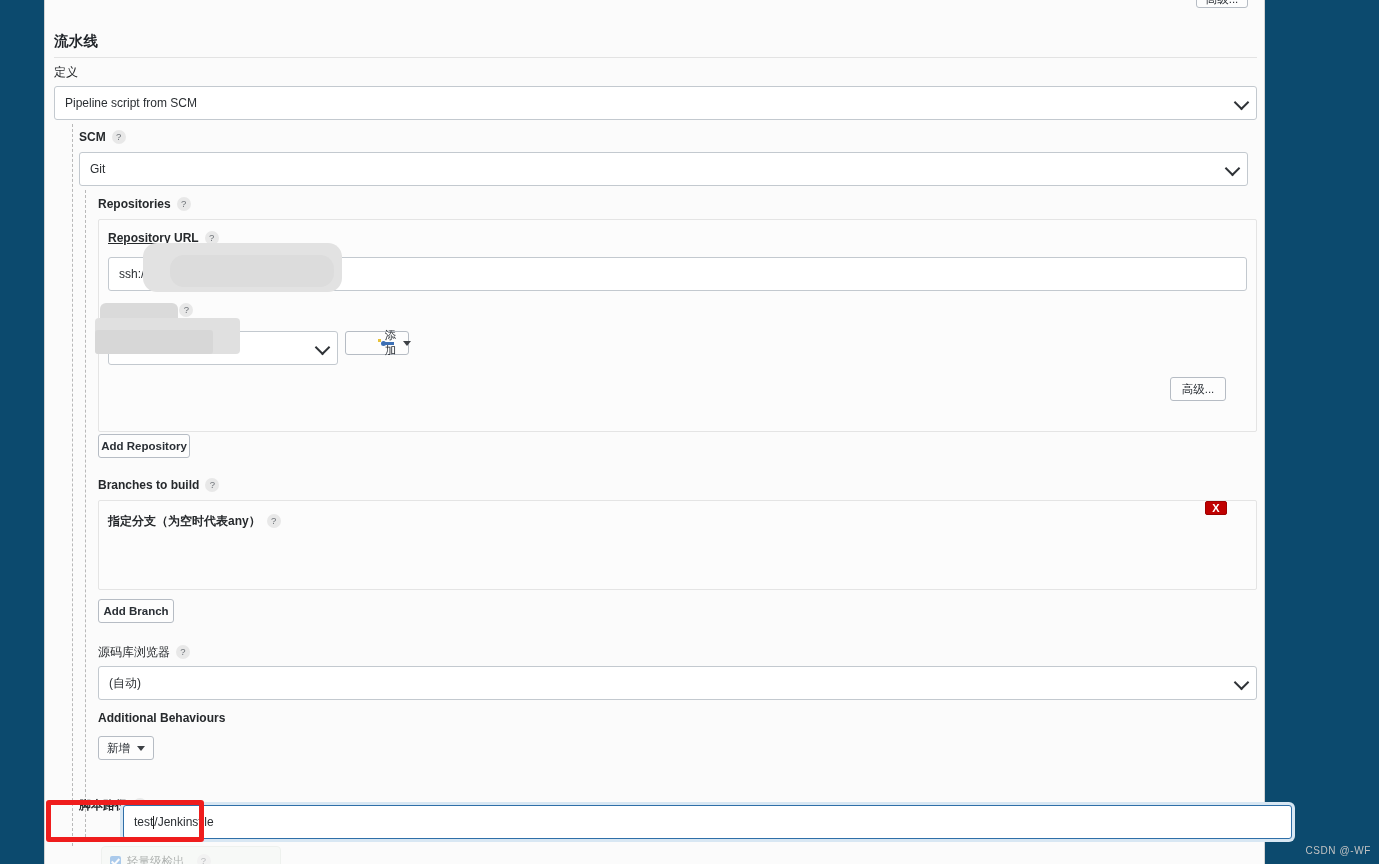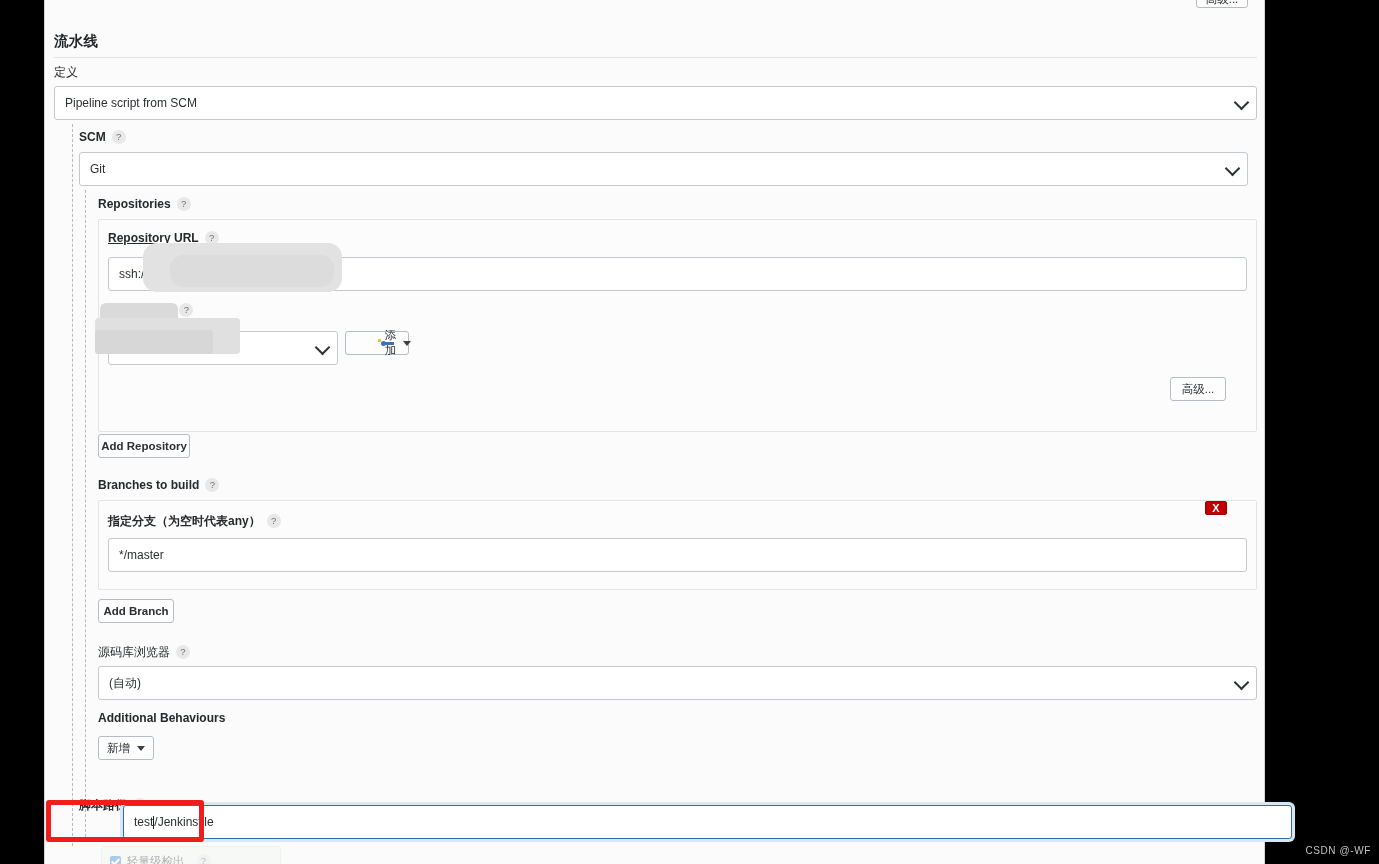--- a/index.html
+++ b/index.html
@@ -7,21 +7,21 @@
     padding: 0;
     background: #ffffff;
     font-family: "Liberation Sans", "DejaVu Sans", sans-serif;
     -webkit-font-smoothing: antialiased;
   }
   #screen {
     position: relative;
     width: 1379px;
     height: 864px;
     overflow: hidden;
-    background: #000000;
+    background: #0c4a6e;
   }
 
   
   .content-panel {
     position: absolute;
     left: 44px;
     top: 0;
     width: 1221px;
     height: 864px;
     background: #fbfbfb;
@@ -363,23 +363,20 @@
       </div>
 
       <div class="lbl b" style="left:44px; top:478px;">
         <span>Branches to build</span><span class="help">?</span>
       </div>
 
       <div class="box" style="left:44px; top:500px; width:1159px; height:90px;">
         <div class="lbl b" style="left:9px; top:12px;">
           <span>指定分支（为空时代表any）</span><span class="help">?</span>
         </div>
-        <div class="text" style="left:9px; top:37px; width:1139px;">
-          <span>*/master</span>
-        </div>
       </div>
 
       <div class="btn-del" style="left:1151px; top:501px; width:22px; height:14px;">
         <span>X</span>
       </div>
 
       <div class="btn" style="left:44px; top:599px; width:76px;">
         <span>Add Branch</span>
       </div>
 

